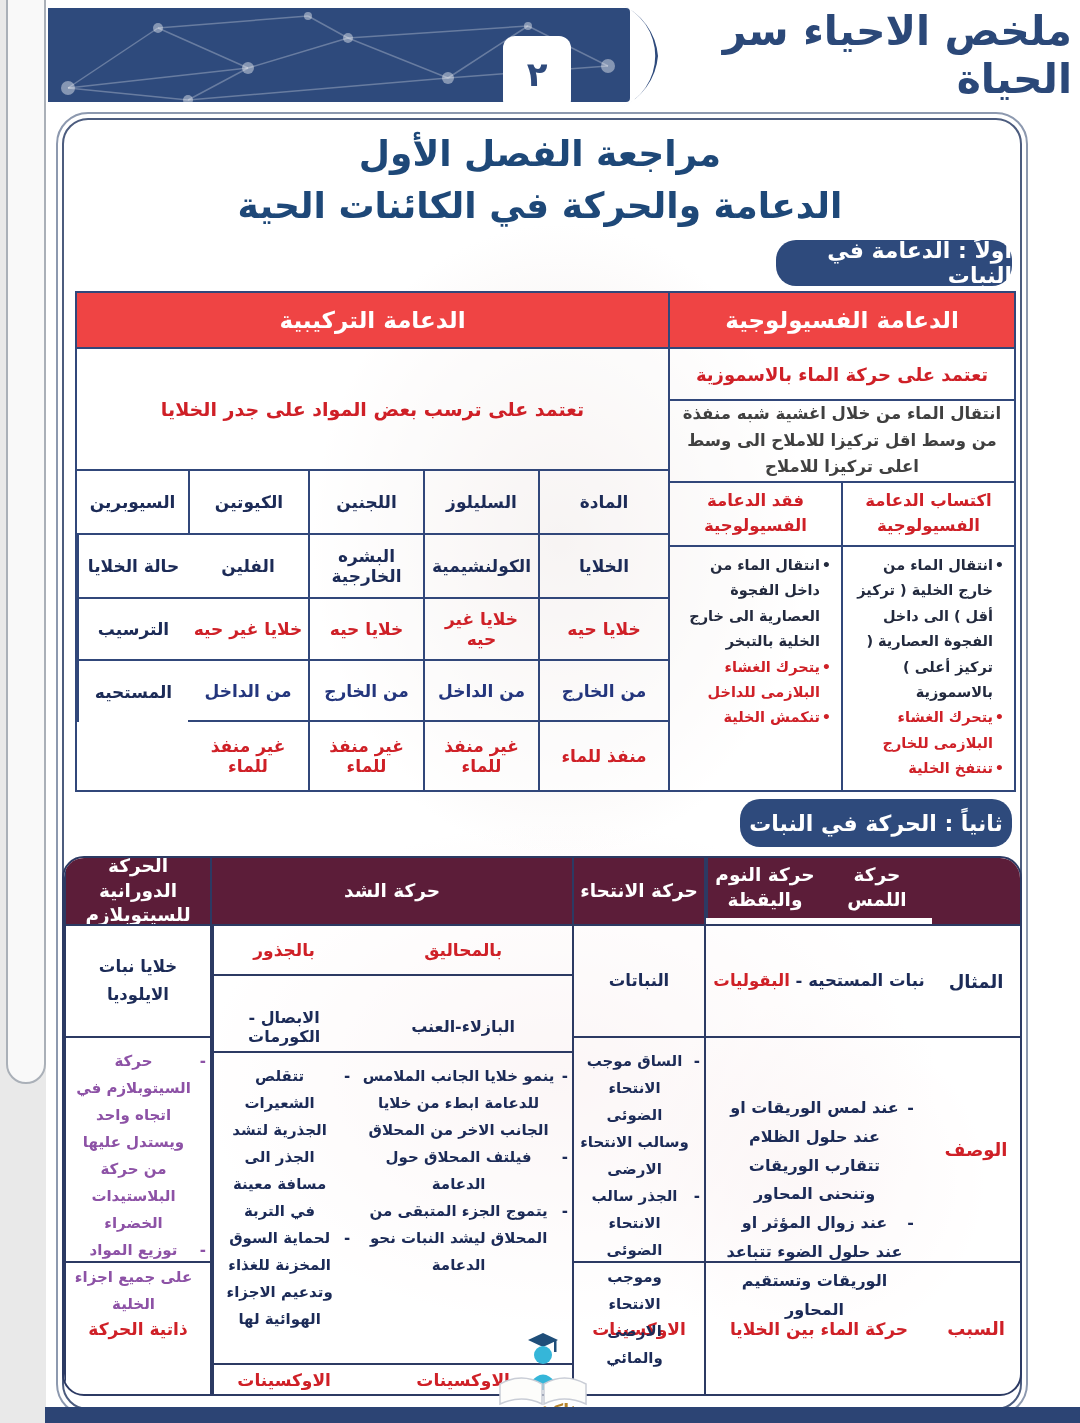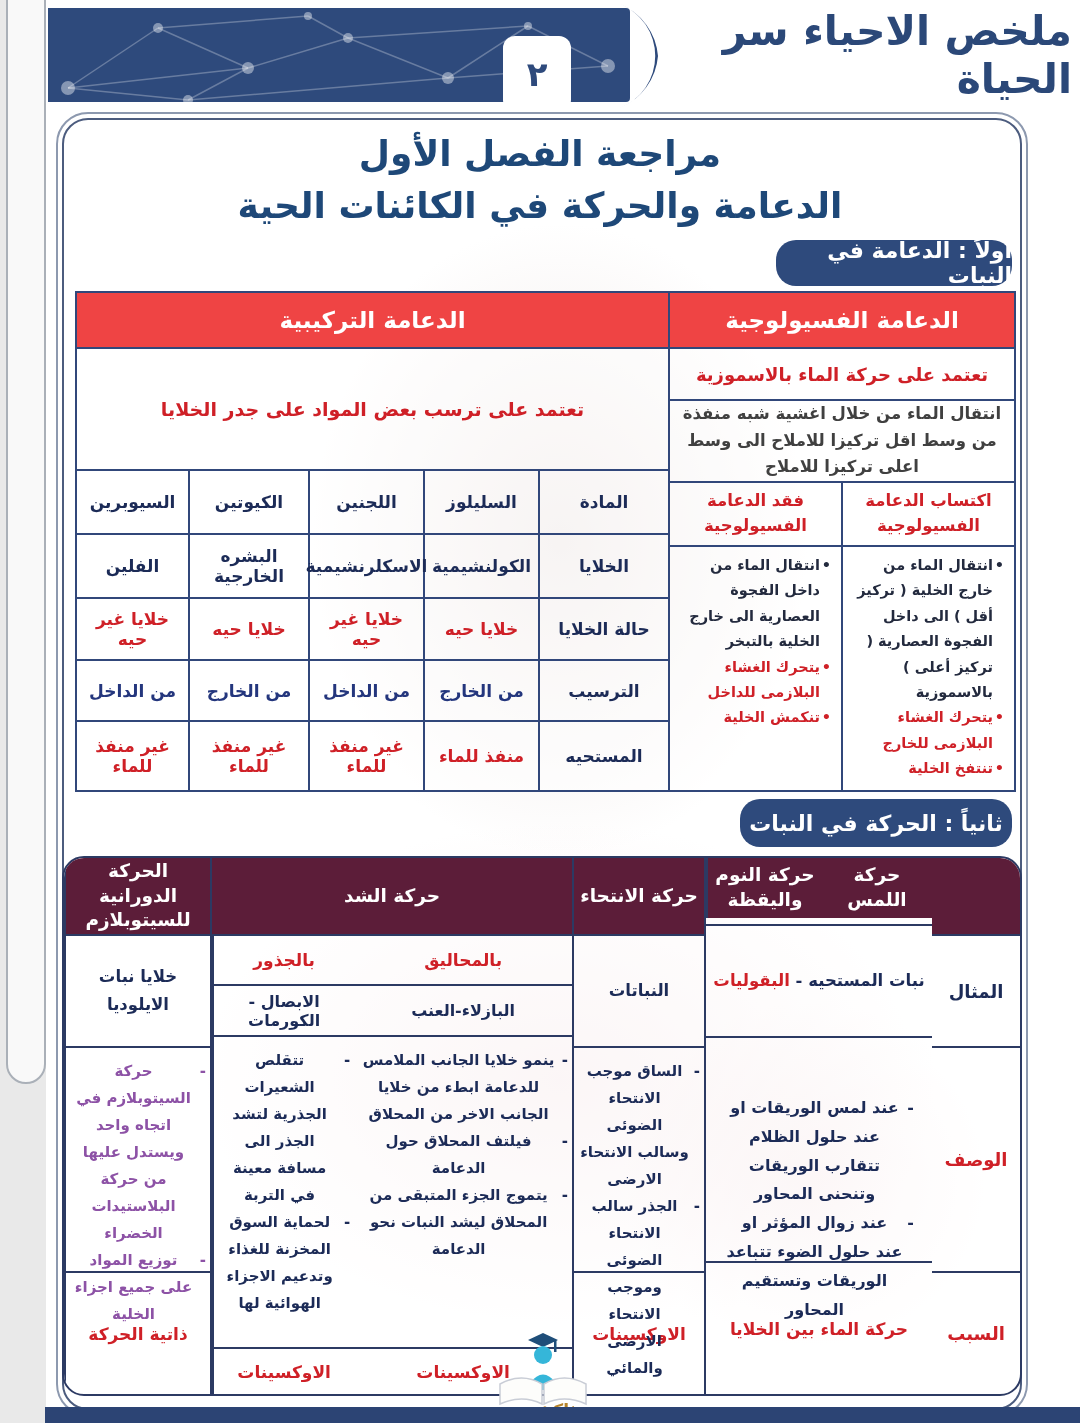--- a/index.html
+++ b/index.html
@@ -76,21 +76,21 @@
   .mcell.lastcol{border-left:none;}
   .mcell.lastrow{border-bottom:none;}
   .mcell.red{color:#cf2027;}
   .mcell.blue{color:#24367d;}
 
   
   .t2{position:absolute;left:62px;top:856px;width:956px;height:536px;border:2.5px solid #2c3a63;
       border-radius:22px;overflow:hidden;display:flex;flex-direction:row;background:rgba(255,255,255,.5);}
   .t2 .col{display:flex;flex-direction:column;box-sizing:border-box;}
   .t2 .col.bl{border-left:2.5px solid #2c3a63;}
-  .t2-head{height:76px;background:#5c1d39;color:#ffffff;font-weight:bold;font-size:18.5px;
+  .t2-head{height:66px;background:#5c1d39;color:#ffffff;font-weight:bold;font-size:18.5px;
            display:flex;align-items:center;justify-content:center;text-align:center;line-height:1.35;padding:0 4px;box-sizing:border-box;}
   .t2 .rcell{box-sizing:border-box;border-top:2.5px solid #2c3a63;display:flex;align-items:center;
              justify-content:center;text-align:center;font-weight:bold;}
   .h-ex{height:112px;}
   .h-desc{height:225px;}
   .h-cause{flex:1;}
   .lblcol{width:88px;}
   .lbl{font-size:18px;color:#1c2b57;}
   .lbl.red{color:#cf2027;}
   .navy{color:#1c2b57;}
@@ -106,21 +106,21 @@
   .grp-shadd{width:362px;}
   .shadd-body{flex:1;display:flex;flex-direction:row;border-top:2.5px solid #2c3a63;}
   .shadd-sub{display:flex;flex-direction:column;box-sizing:border-box;}
   .shadd-sub.tend{width:219px;}
   .shadd-sub.tend{border-left:none;}
   .shadd-sub.roots{width:143px;}
   .shadd-sub.tend2{border-left:2.5px solid #2c3a63;}
   .shadd-sub .scell{box-sizing:border-box;display:flex;align-items:center;justify-content:center;
                     text-align:center;font-weight:bold;}
   .sh-subhead{height:50px;border-bottom:2px solid #2c3a63;color:#cf2027;font-size:17px;}
-  .sh-exval{height:49px;font-size:16px;}
+  .sh-exval{height:49px;font-size:16px;margin-top:26px;}
   .sh-desc{height:312px;border-top:2.5px solid #2c3a63;align-items:flex-start !important;}
   .sh-cause{flex:1;border-top:2.5px solid #2c3a63;}
   .cause-tx{font-size:17px;}
   .ex-tx{font-size:16.5px;line-height:1.7;padding:0 4px;}
 
   .bottom-band{position:absolute;left:45px;top:1407px;width:1035px;height:16px;background:#2c4474;}
 
   .logo{position:absolute;left:488px;top:1328px;width:110px;height:92px;}
 
   svg text{font-family:"DejaVu Sans","Liberation Sans",sans-serif;}
@@ -215,21 +215,20 @@
       <div class="struct-red cell">تعتمد على ترسب بعض المواد على جدر الخلايا</div>
       <div class="matrix">
         <div class="mcell">المادة</div>
         <div class="mcell">السليلوز</div>
         <div class="mcell">اللجنين</div>
         <div class="mcell">الكيوتين</div>
         <div class="mcell lastcol">السيوبرين</div>
 
         <div class="mcell">الخلايا</div>
         <div class="mcell">الكولنشيمية</div>
-        <div class="mcell">الاسكلرنشيمية</div>
         <div class="mcell">البشره الخارجية</div>
         <div class="mcell lastcol">الفلين</div>
 
         <div class="mcell">حالة الخلايا</div>
         <div class="mcell red">خلايا حيه</div>
         <div class="mcell red">خلايا غير حيه</div>
         <div class="mcell red">خلايا حيه</div>
         <div class="mcell red lastcol">خلايا غير حيه</div>
 
         <div class="mcell">الترسيب</div>

